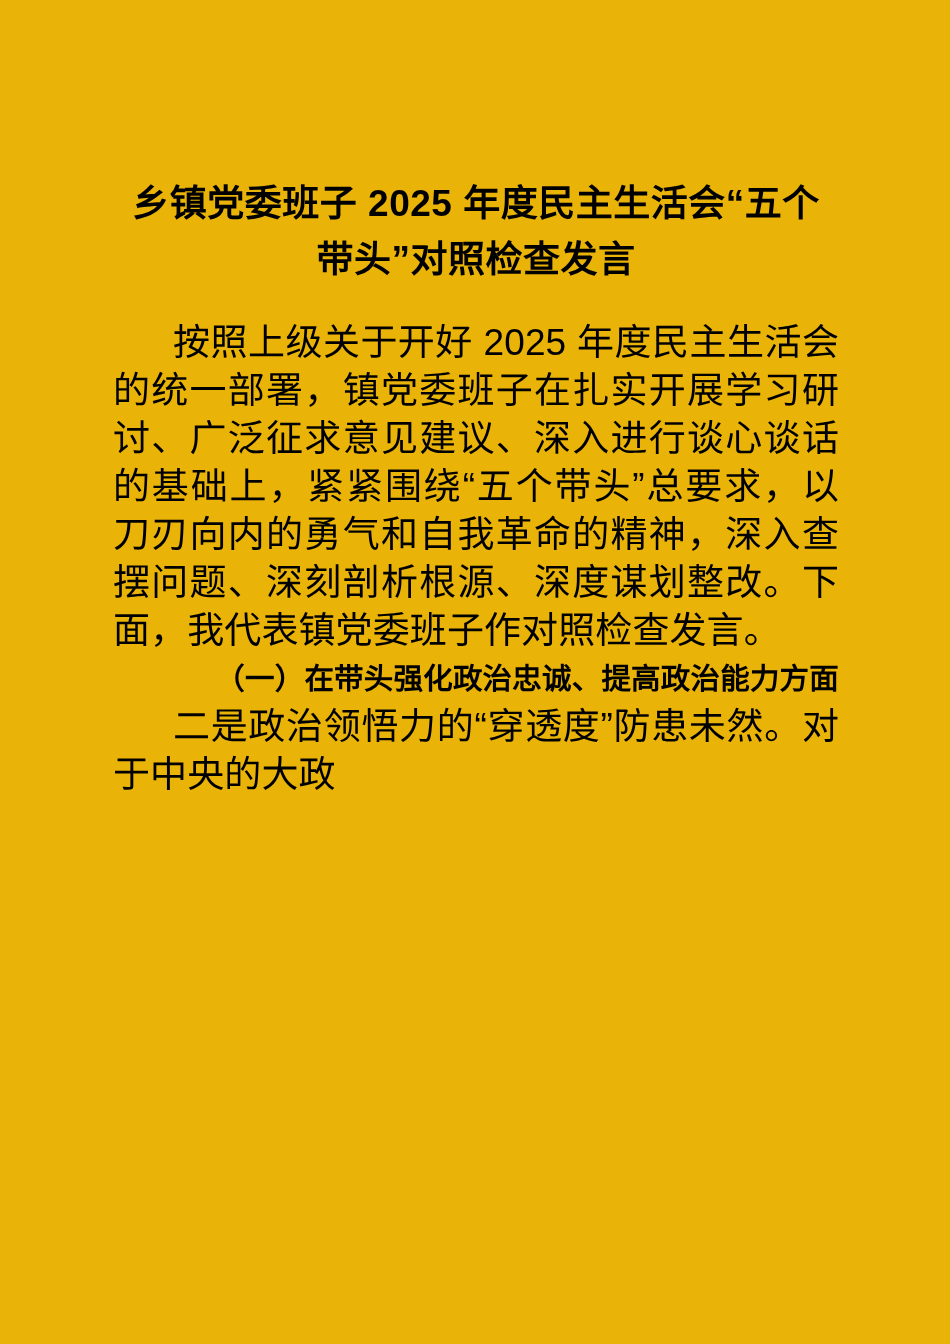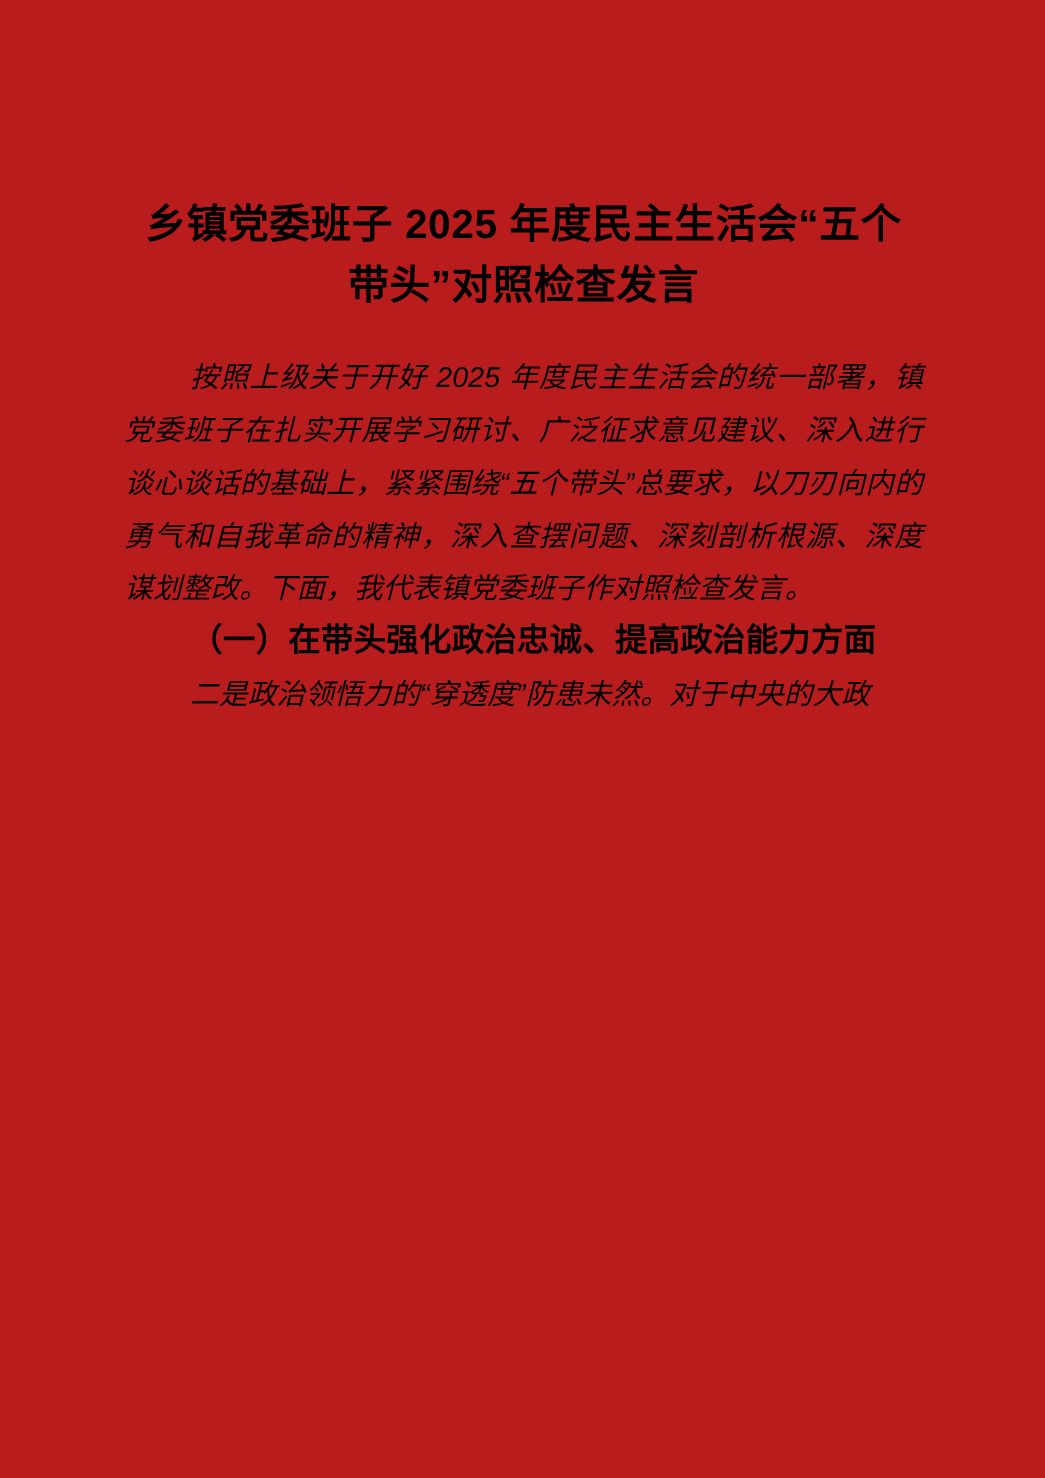--- a/index.html
+++ b/index.html
@@ -6,21 +6,21 @@
   html, body {
     margin: 0;
     padding: 0;
     background: #ffffff;
   }
 
   .page {
     position: relative;
     width: 950px;
     height: 1344px;
-    background: #b91c1c;
+    background: #eab308;
     overflow: hidden;
     box-sizing: border-box;
     font-family: "Liberation Sans", "DejaVu Sans", sans-serif;
     color: #000000;
     -webkit-font-smoothing: antialiased;
   }
 
   .doc-body {
     position: absolute;
     left: 113px;
@@ -37,29 +37,28 @@
     letter-spacing: 0.5px;
     margin: 0;
     padding-top: 176px;
     padding-left: 8px;
     padding-right: 8px;
     color: #000000;
   }
 
   
   .para {
-    font-size: 26px;
+    font-size: 37px;
     line-height: 48px;
     text-align: justify;
     text-justify: inter-ideograph;
     text-indent: 60px;
     margin: 0;
     color: #000000;
     letter-spacing: 0.1px;
-    font-style: italic;
   }
 
   .para.first-para {
     margin-top: 31px;
   }
 
   .heading-num {
     font-size: 29.5px;
     line-height: 48px;
     text-indent: 60px;
@@ -69,20 +68,21 @@
   }
 
   .heading-sub {
     font-size: 29.5px;
     line-height: 48px;
     text-indent: 60px;
     margin: 0;
     font-weight: 700;
     color: #000000;
     letter-spacing: 0.2px;
+    text-align: right;
   }
 
   .para-tail {
     
   }
 </style>
 </head>
 <body>
 
 <div class="page">

